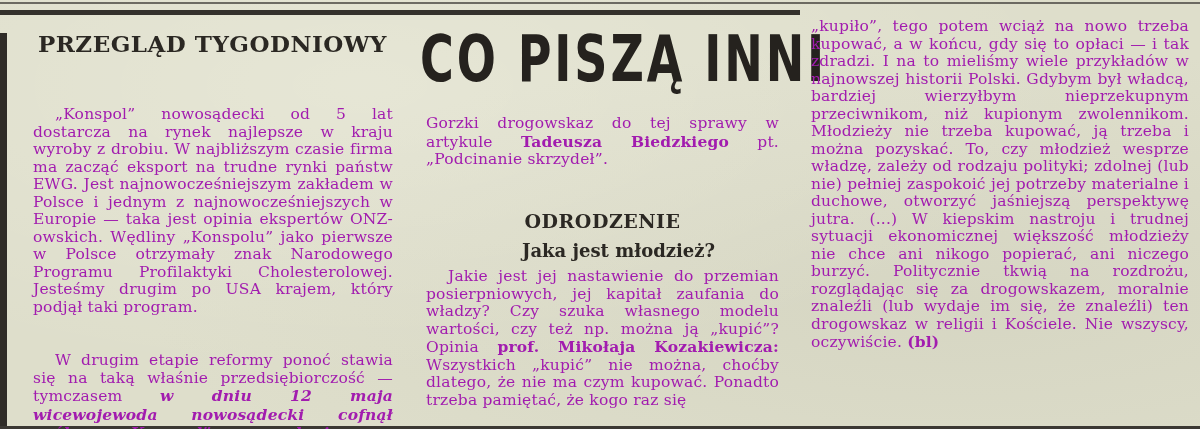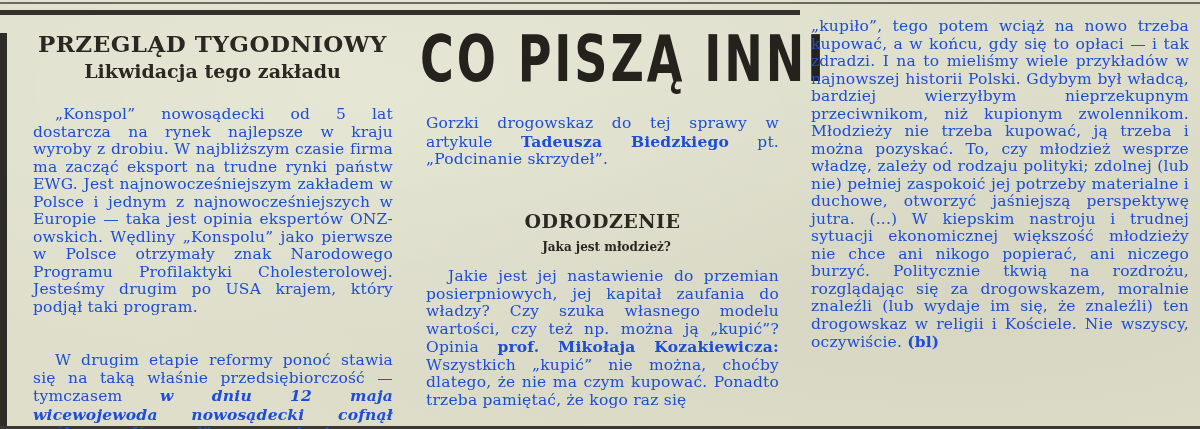--- a/index.html
+++ b/index.html
@@ -78,21 +78,21 @@
       position: absolute;
       top: 60px; left: 0; width: 365px;
       font-size: 19px;
       line-height: 23px;
     }
     .text {
       font-family: "DejaVu Serif", serif;
       font-size: 15.5px;
       line-height: 17.5px;
       text-align: justify;
-      color: #1d4ed8;
+      color: #a21caf;
       letter-spacing: 0.2px;
     }
     .text p { margin: 0; text-indent: 22px; }
     .text p.noindent { text-indent: 0; }
     .text b { font-weight: bold; }
     .text i { font-style: italic; font-weight: bold; }
     .col1 .text.a {
       position: absolute;
       top: 106px; left: 3px; width: 360px;
     }
@@ -117,22 +117,22 @@
       position: absolute;
       top: 115px; left: 6px; width: 353px;
     }
     .col2 .section-head {
       position: absolute;
       top: 210px; left: 0; width: 365px;
       font-size: 19px;
     }
     .col2 .headline {
       position: absolute;
-      top: 240px; left: 4px; width: 365px;
-      font-size: 12px;
+      top: 240px; left: 16px; width: 365px;
+      font-size: 18px;
     }
     .col2 .text.b {
       position: absolute;
       top: 268px; left: 6px; width: 353px;
     }
     .col3 .text.a {
       position: absolute;
       top: 18px; left: 3px; width: 378px;
     }
   </style>
@@ -141,21 +141,20 @@
 
 <div class="paper"></div>
 <div class="top-rule-thin"></div>
 <div class="top-rule"></div>
 <div class="left-bar"></div>
 <div class="bottom-rule"></div>
 
 <div class="col col1">
   <div class="section-head">PRZEGLĄD TYGODNIOWY</div>
   <div class="headline">
-    <div>Likwidacja tego zakładu</div>
   </div>
   <div class="text a">
     <p>„Konspol” nowosądecki od 5 lat dostarcza na rynek najlepsze w kraju wyroby z drobiu. W najbliższym czasie firma ma zacząć eksport na trudne rynki państw EWG. Jest najnowocześniejszym zakładem w Polsce i jednym z najnowocześniejszych w Europie — taka jest opinia ekspertów ONZ-owskich. Wędliny „Konspolu” jako pierwsze w Polsce otrzymały znak Narodowego Programu Profilaktyki Cholesterolowej. Jesteśmy drugim po USA krajem, który podjął taki program.</p>
   </div>
   <div class="text b">
     <p><span>W drugim etapie reformy ponoć stawia się na taką właśnie przedsiębiorczość — tymczasem</span> <i>w dniu 12 maja wicewojewoda nowosądecki cofnął spółce „Konspol” zezwolenie na prowadzenie działalności gospodarczej.</i></p>
   </div>
 </div>
 
 <div class="col col2">

